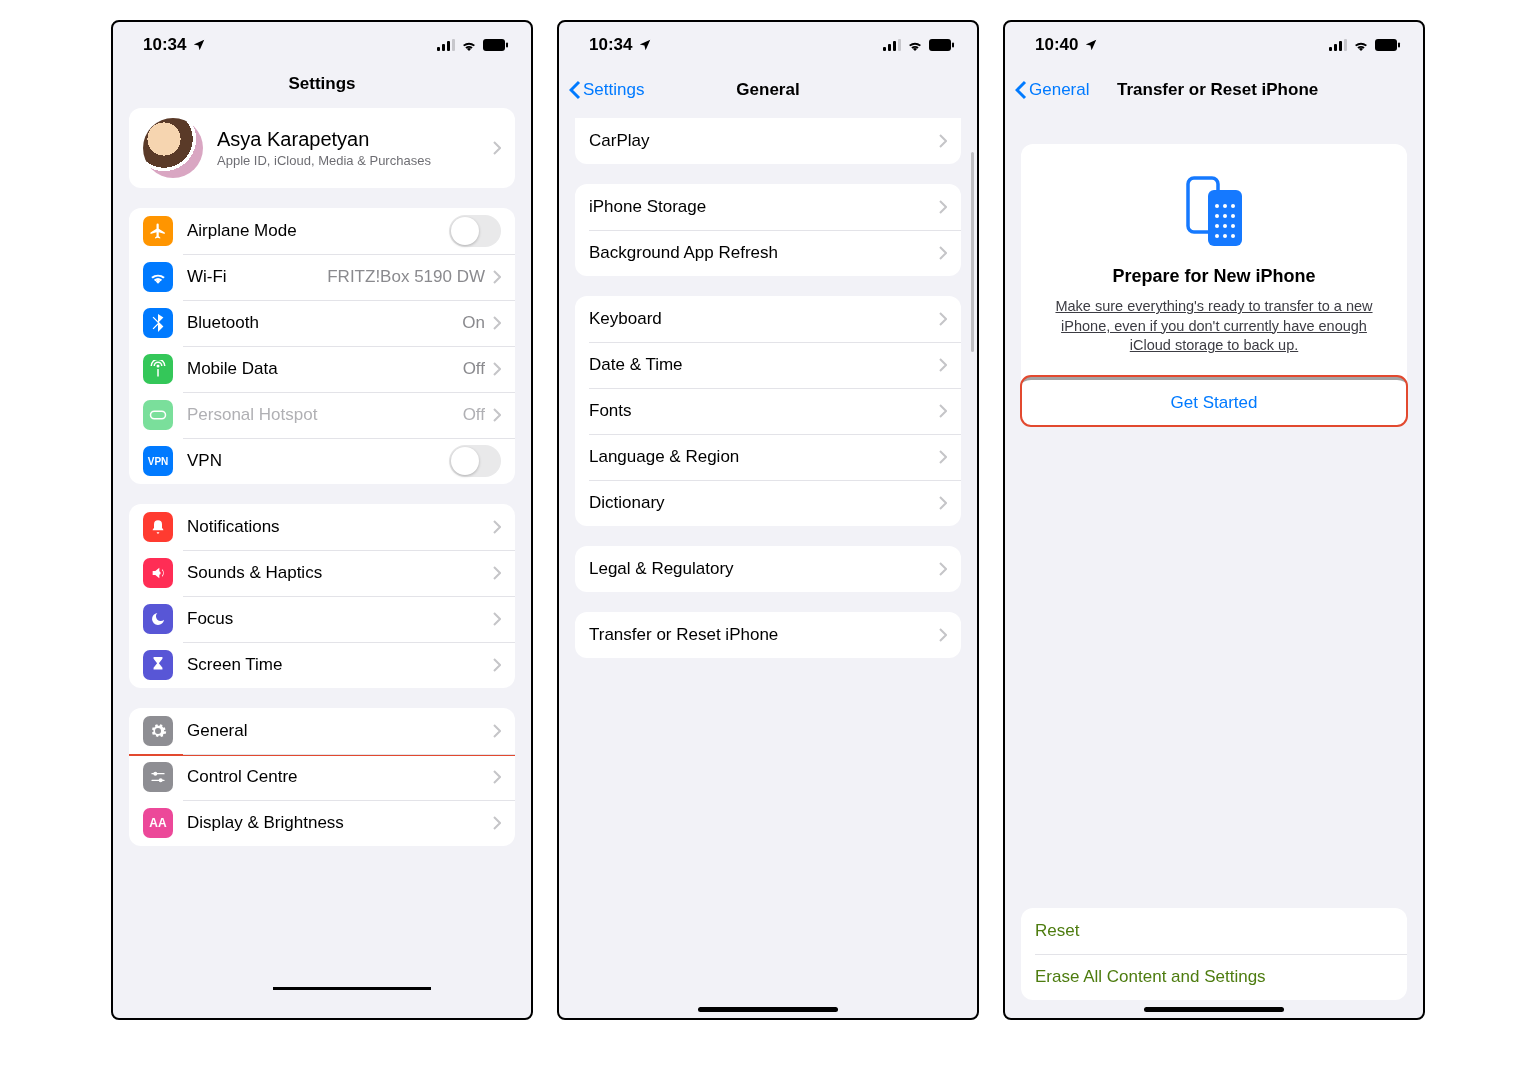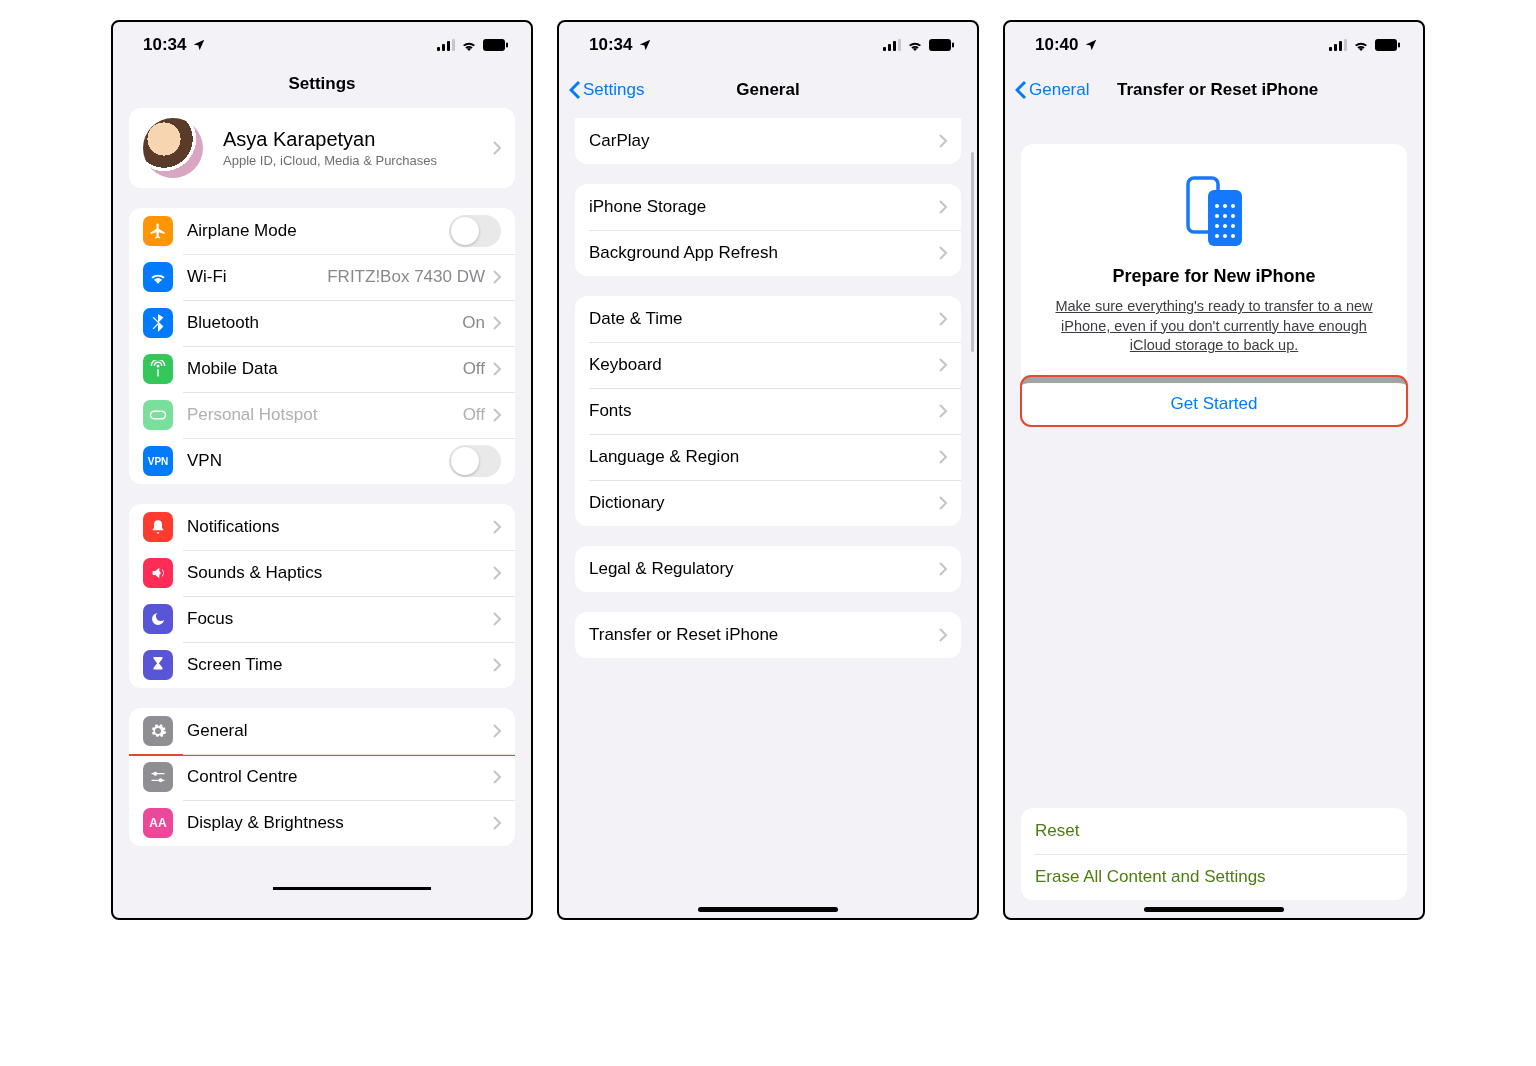--- a/index.html
+++ b/index.html
@@ -7,21 +7,21 @@
     margin: 0;
     padding: 20px;
     background: #fff;
     font-family: -apple-system, "SF Pro Text", "Helvetica Neue", Arial, sans-serif;
     display: flex;
     gap: 24px;
     justify-content: center;
   }
   .phone {
     width: 422px;
-    height: 900px;
+    height: 1000px;
     background: #f2f2f7;
     border: 2px solid #000;
     border-radius: 8px;
     position: relative;
     overflow: hidden;
     display: flex;
     flex-direction: column;
   }
   
   .status-bar {
@@ -118,42 +118,42 @@
   
   .row.highlight, .group.highlight, .getstarted.highlight {
     outline:2px solid #e2492f;
     outline-offset:-1px;
     border-radius:10px;
   }
   .group .row.highlight { border-radius:0; outline-offset:0; }
   
   .profile {
     background:#fff;border-radius:12px;margin-top:8px;
-    display:flex;align-items:center;padding:10px 14px;gap:20px;
+    display:flex;align-items:center;padding:10px 14px;gap:14px;
   }
   .avatar {
     width:60px;height:60px;border-radius:50%;
     background: radial-gradient(circle at 35% 35%, #f6d5b0 0 30%, #5a3a28 30% 52%, #fff 52% 58%, #d9a6c2 58% 100%);
     flex-shrink:0;
   }
   .profile .texts { flex:1; }
   .profile .name { font-size:20px; font-weight:400; }
   .profile .sub  { font-size:13px; color:#3c3c43; opacity:.75; margin-top:2px;}
   
   .link-row { color:#007aff; }
   
   .card {
     background:#fff;border-radius:12px;margin-top:32px;padding:24px 20px 0 20px;
     text-align:center;
   }
   .card .illus { margin:8px auto 18px auto; width:84px; height:72px; position:relative;}
   .card h2{font-size:18px;font-weight:600;margin:0 0 10px 0;}
   .card p{font-size:14.5px;color:#3c3c43;margin:0 0 20px 0;line-height:1.35;text-decoration:underline;}
   .getstarted {
-    margin:8px -20px; border-top:7px solid #a3a3a3; height:50px;
+    margin:8px -20px; border-top:4px solid #a3a3a3; height:50px;
     display:flex;align-items:center;justify-content:center;
     color:#007aff;font-size:17px;border-radius:0 0 12px 12px;
   }
   .getstarted.highlight { border-radius:10px; outline:2px solid #e2492f; outline-offset:-1px;}
   
   .bottom-actions { position:absolute; bottom:18px; left:16px; right:16px;}
   .bottom-actions .group{ margin-top:0;}
   .bottom-actions .row{ color:#4d7c0f;}
   
   .home-ind {
@@ -231,21 +231,21 @@
         <span class="label">Airplane Mode</span>
         <span class="toggle"></span>
       </div>
       <div class="row with-icon">
         <span class="icon" style="background:#007aff">
             <svg width="18" height="18" viewBox="0 0 24 18" fill="#fff">
               <path d="M12 18l-3-3a4.2 4.2 0 016 0l-3 3zm-7-7l-2-2a15 15 0 0118 0l-2 2a12 12 0 00-14 0zm3.5 3.5l-2-2a9 9 0 0111 0l-2 2a6 6 0 00-7 0z"></path>
             </svg>
           </span>
         <span class="label">Wi-Fi</span>
-        <span class="value">FRITZ!Box 7430 DW</span>
+        <span class="value">FRITZ!Box 5190 DW</span>
         <span class="chev">
             <svg width="8" height="14" viewBox="0 0 8 14" fill="none" stroke="#c5c5c8" stroke-width="2">
               <path d="M1 1l6 6-6 6"></path>
             </svg>
           </span>
       </div>
       <div class="row with-icon">
         <span class="icon" style="background:#007aff">
             <svg width="16" height="18" viewBox="0 0 12 20" fill="#fff">
               <path d="M6 0v8L1 3 0 4l6 6-6 6 1 1 5-5v8l6-6-5-5 5-5-6-4z"></path>
@@ -462,29 +462,29 @@
         <span class="chev">
             <svg width="8" height="14" viewBox="0 0 8 14" fill="none" stroke="#c5c5c8" stroke-width="2">
               <path d="M1 1l6 6-6 6"></path>
             </svg>
           </span>
       </div>
     </div>
 
     <div class="group">
       <div class="row">
+          <span class="label">Keyboard</span>
+          <span class="chev">
+            <svg width="8" height="14" viewBox="0 0 8 14" fill="none" stroke="#c5c5c8" stroke-width="2">
+              <path d="M1 1l6 6-6 6"></path>
+            </svg>
+          </span>
+        </div>
+      <div class="row">
           <span class="label">Date &amp; Time</span>
-          <span class="chev">
-            <svg width="8" height="14" viewBox="0 0 8 14" fill="none" stroke="#c5c5c8" stroke-width="2">
-              <path d="M1 1l6 6-6 6"></path>
-            </svg>
-          </span>
-        </div>
-      <div class="row">
-          <span class="label">Keyboard</span>
           <span class="chev">
             <svg width="8" height="14" viewBox="0 0 8 14" fill="none" stroke="#c5c5c8" stroke-width="2">
               <path d="M1 1l6 6-6 6"></path>
             </svg>
           </span>
         </div>
       <div class="row">
           <span class="label">Fonts</span>
           <span class="chev">
             <svg width="8" height="14" viewBox="0 0 8 14" fill="none" stroke="#c5c5c8" stroke-width="2">

